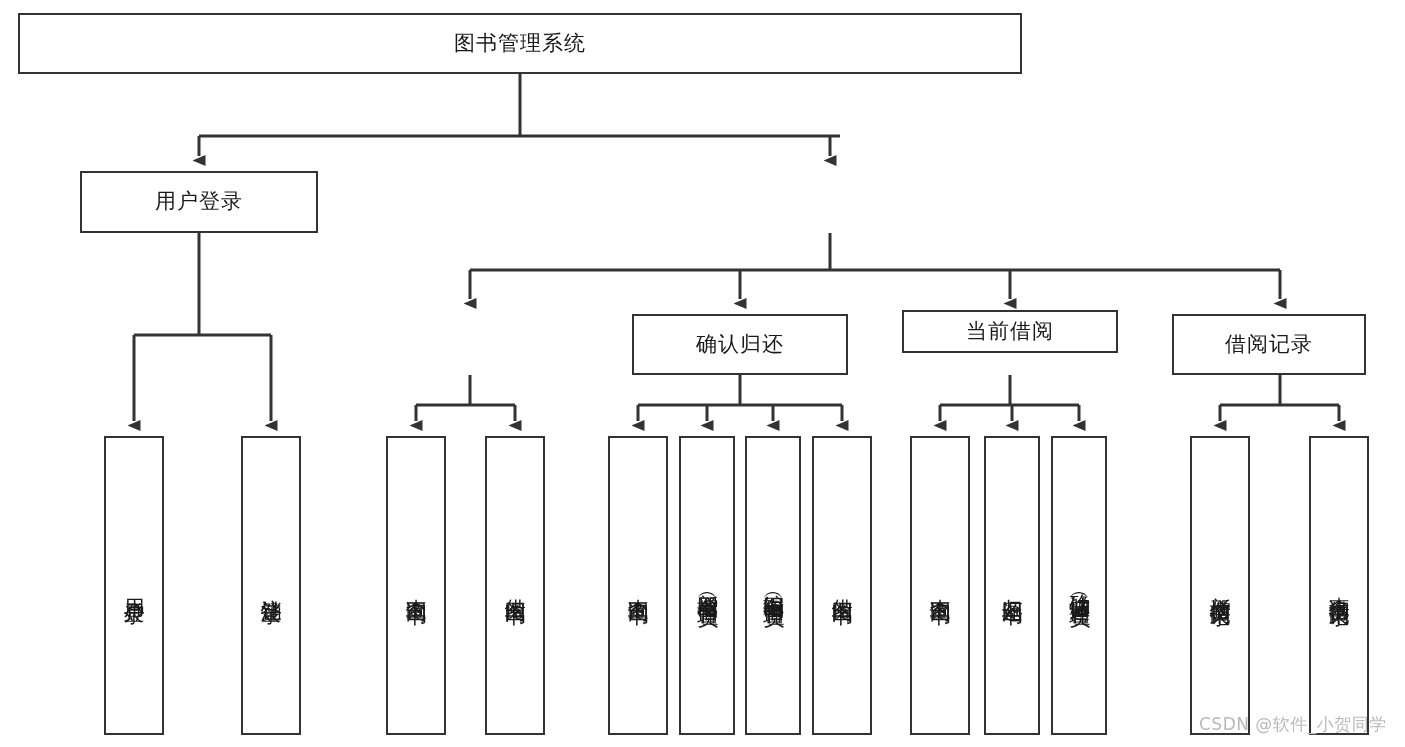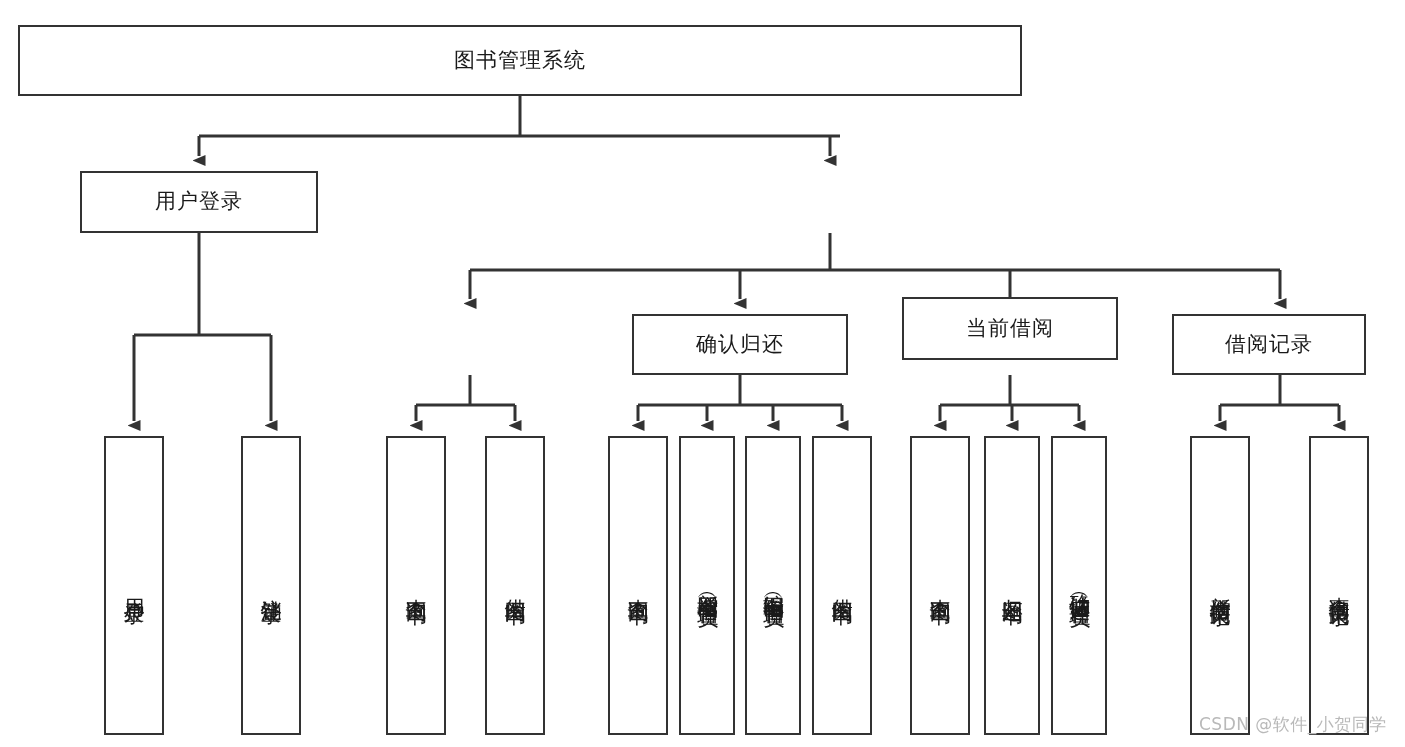--- a/index.html
+++ b/index.html
@@ -113,32 +113,32 @@
       <path d="M1012,405 L1012,421" marker-end="url(#arrow)"></path>
       <path d="M1079,405 L1079,421" marker-end="url(#arrow)"></path>
 
       <path d="M1280,375 L1280,405"></path>
       <path d="M1220,405 L1339,405"></path>
       <path d="M1220,405 L1220,421" marker-end="url(#arrow)"></path>
       <path d="M1339,405 L1339,421" marker-end="url(#arrow)"></path>
     </g>
   </svg>
 
-  <div class="node horiz" style="left:18px; top:25px; width:1004px; height:71px;">
+  <div class="node horiz" style="left:18px; top:13px; width:1004px; height:61px;">
     <span class="label">图书管理系统</span>
   </div>
 
   <div class="node horiz" style="left:80px; top:171px; width:238px; height:62px;">
     <span class="label">用户登录</span>
   </div>
 
   <div class="node horiz" style="left:632px; top:314px; width:216px; height:61px;">
     <span class="label">确认归还</span>
   </div>
-  <div class="node horiz" style="left:902px; top:297px; width:216px; height:63px;">
+  <div class="node horiz" style="left:902px; top:310px; width:216px; height:43px;">
     <span class="label">当前借阅</span>
   </div>
   <div class="node horiz" style="left:1172px; top:314px; width:194px; height:61px;">
     <span class="label">借阅记录</span>
   </div>
 
   <div class="node vert" style="left:104px; top:436px; width:60px; height:299px;">
     <span class="label">用户登录</span>
   </div>
   <div class="node vert" style="left:241px; top:436px; width:60px; height:299px;">

